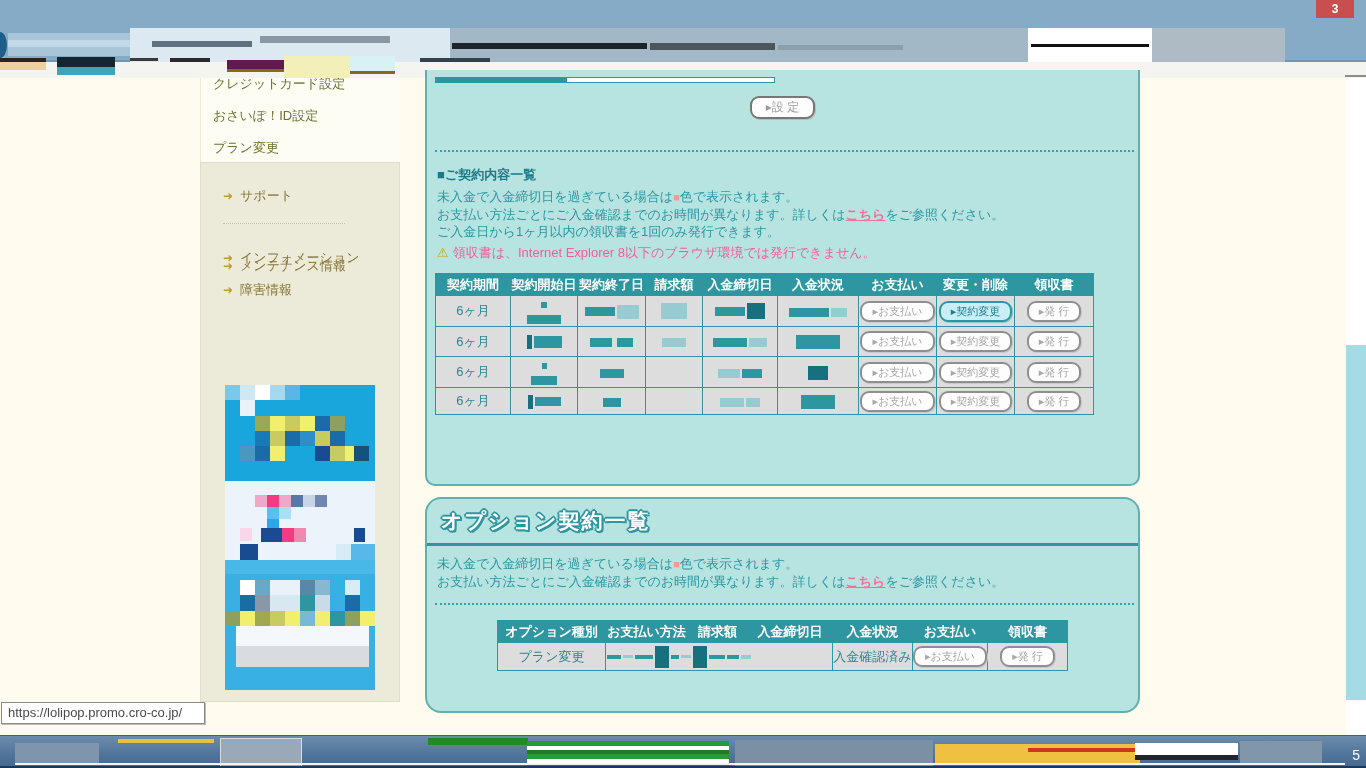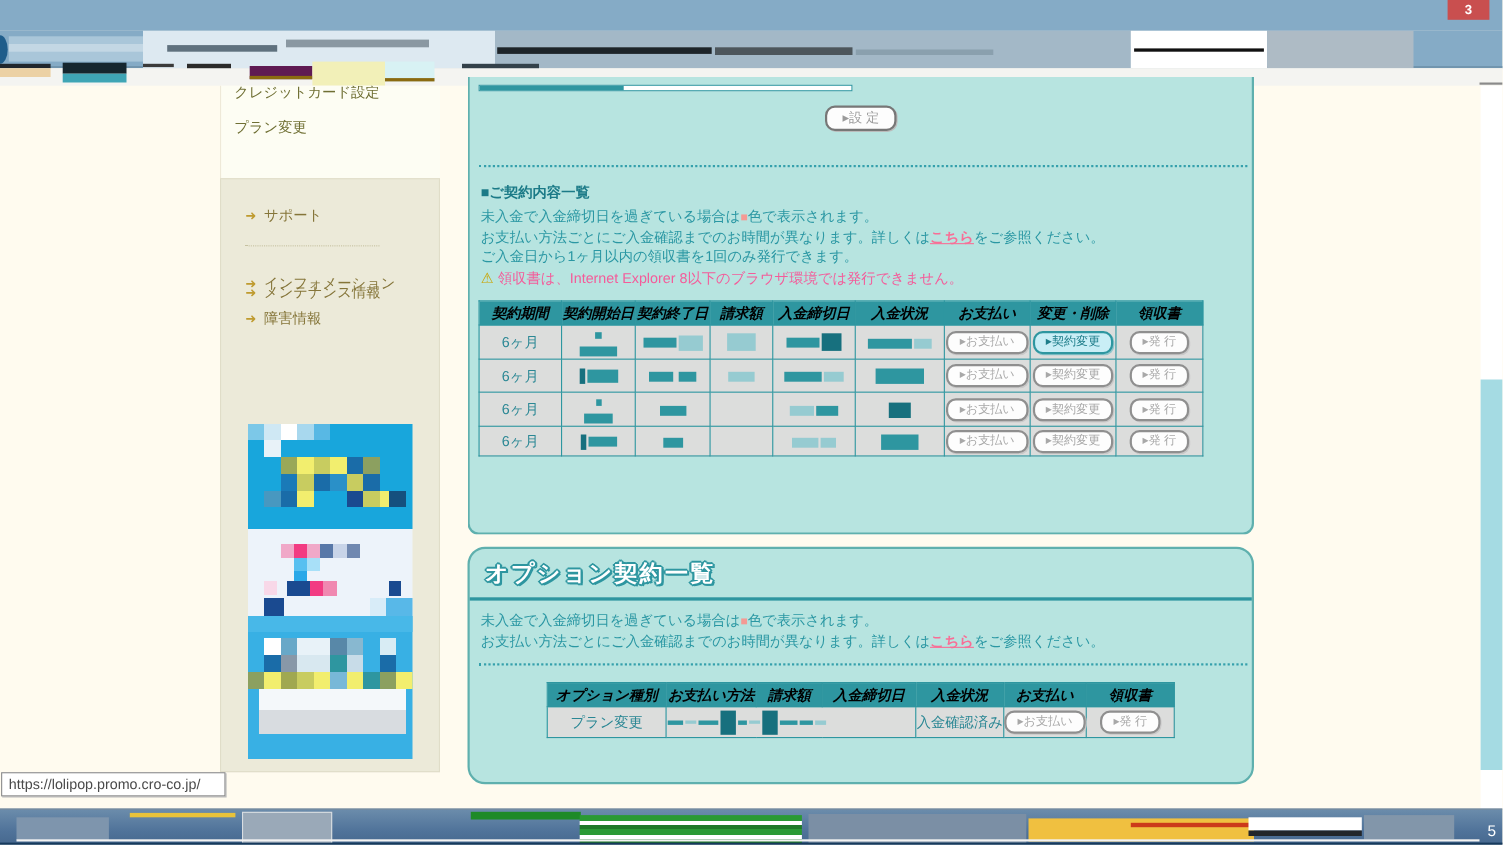--- a/index.html
+++ b/index.html
@@ -55,21 +55,21 @@
   .dotted { position:absolute; left:8px; width:699px; border-top:2px dotted #35a0ac; }
 
   .sec-title { position:absolute; left:10px; color:#1b7a87; font-size:13px; font-weight:bold; }
   .notes { position:absolute; left:10px; color:#2a97a3; font-size:13px; line-height:17px; white-space:nowrap; }
   .sq { color:#f49a94; font-size:11px; }
   .plink { color:#f86e96; font-weight:bold; text-decoration:underline; cursor:pointer; }
   .warnline { position:absolute; left:10px; color:#f45c9a; font-size:13px; white-space:nowrap; }
   .wicon { color:#caa400; font-size:13px; margin-right:4px; }
 
   table.ctable { border-collapse:collapse; position:absolute; }
-  table.ctable th { background:#2e96a0; color:#000000; font-size:13px; font-weight:bold; height:22px; border:1px solid #2e96a0;font-style:italic; }
+  table.ctable th { background:#2e96a0; color:#ffffff; font-size:13px; font-weight:bold; height:22px; border:1px solid #2e96a0; }
   table.ctable td { background:#dcdddc; color:#2a8794; font-size:13px; text-align:center; border:1px solid #2e96a0; }
   table.ctable td.white { background:#fff; }
 
   
   .rd { display:inline-block; height:9px; vertical-align:middle; margin:0 1px; }
   .t  { background:#2e96a0; }
   .lt { background:#96cbd1; }
   .dt { background:#17707e; }
   .tall { height:22px; }
 
@@ -127,20 +127,21 @@
 </div>
 
 <div class="page-bg"></div>
 
 <div class="scroll-top-line"></div>
 <div class="scroll-track"></div>
 <div class="scroll-thumb"></div>
 
 <div class="menu-top">
   <div class="mi">クレジットカード設定</div>
+  <div class="mi">おさいぽ！ID設定</div>
   <div class="mi">プラン変更</div>
 </div>
 
 <div class="menu-low">
   <div class="li" style="top:24px;"><span class="arr">➜</span><span>サポート</span></div>
   <div class="side-divider"></div>
   <div class="li" style="top:86px;text-align:right;"><span class="arr">➜</span><span>インフォメーション</span></div>
   <div class="li" style="top:94px;text-align:right;"><span class="arr">➜</span><span>メンテナンス情報</span></div>
   <div class="li" style="top:118px;"><span class="arr">➜</span><span>障害情報</span></div>
 </div>

